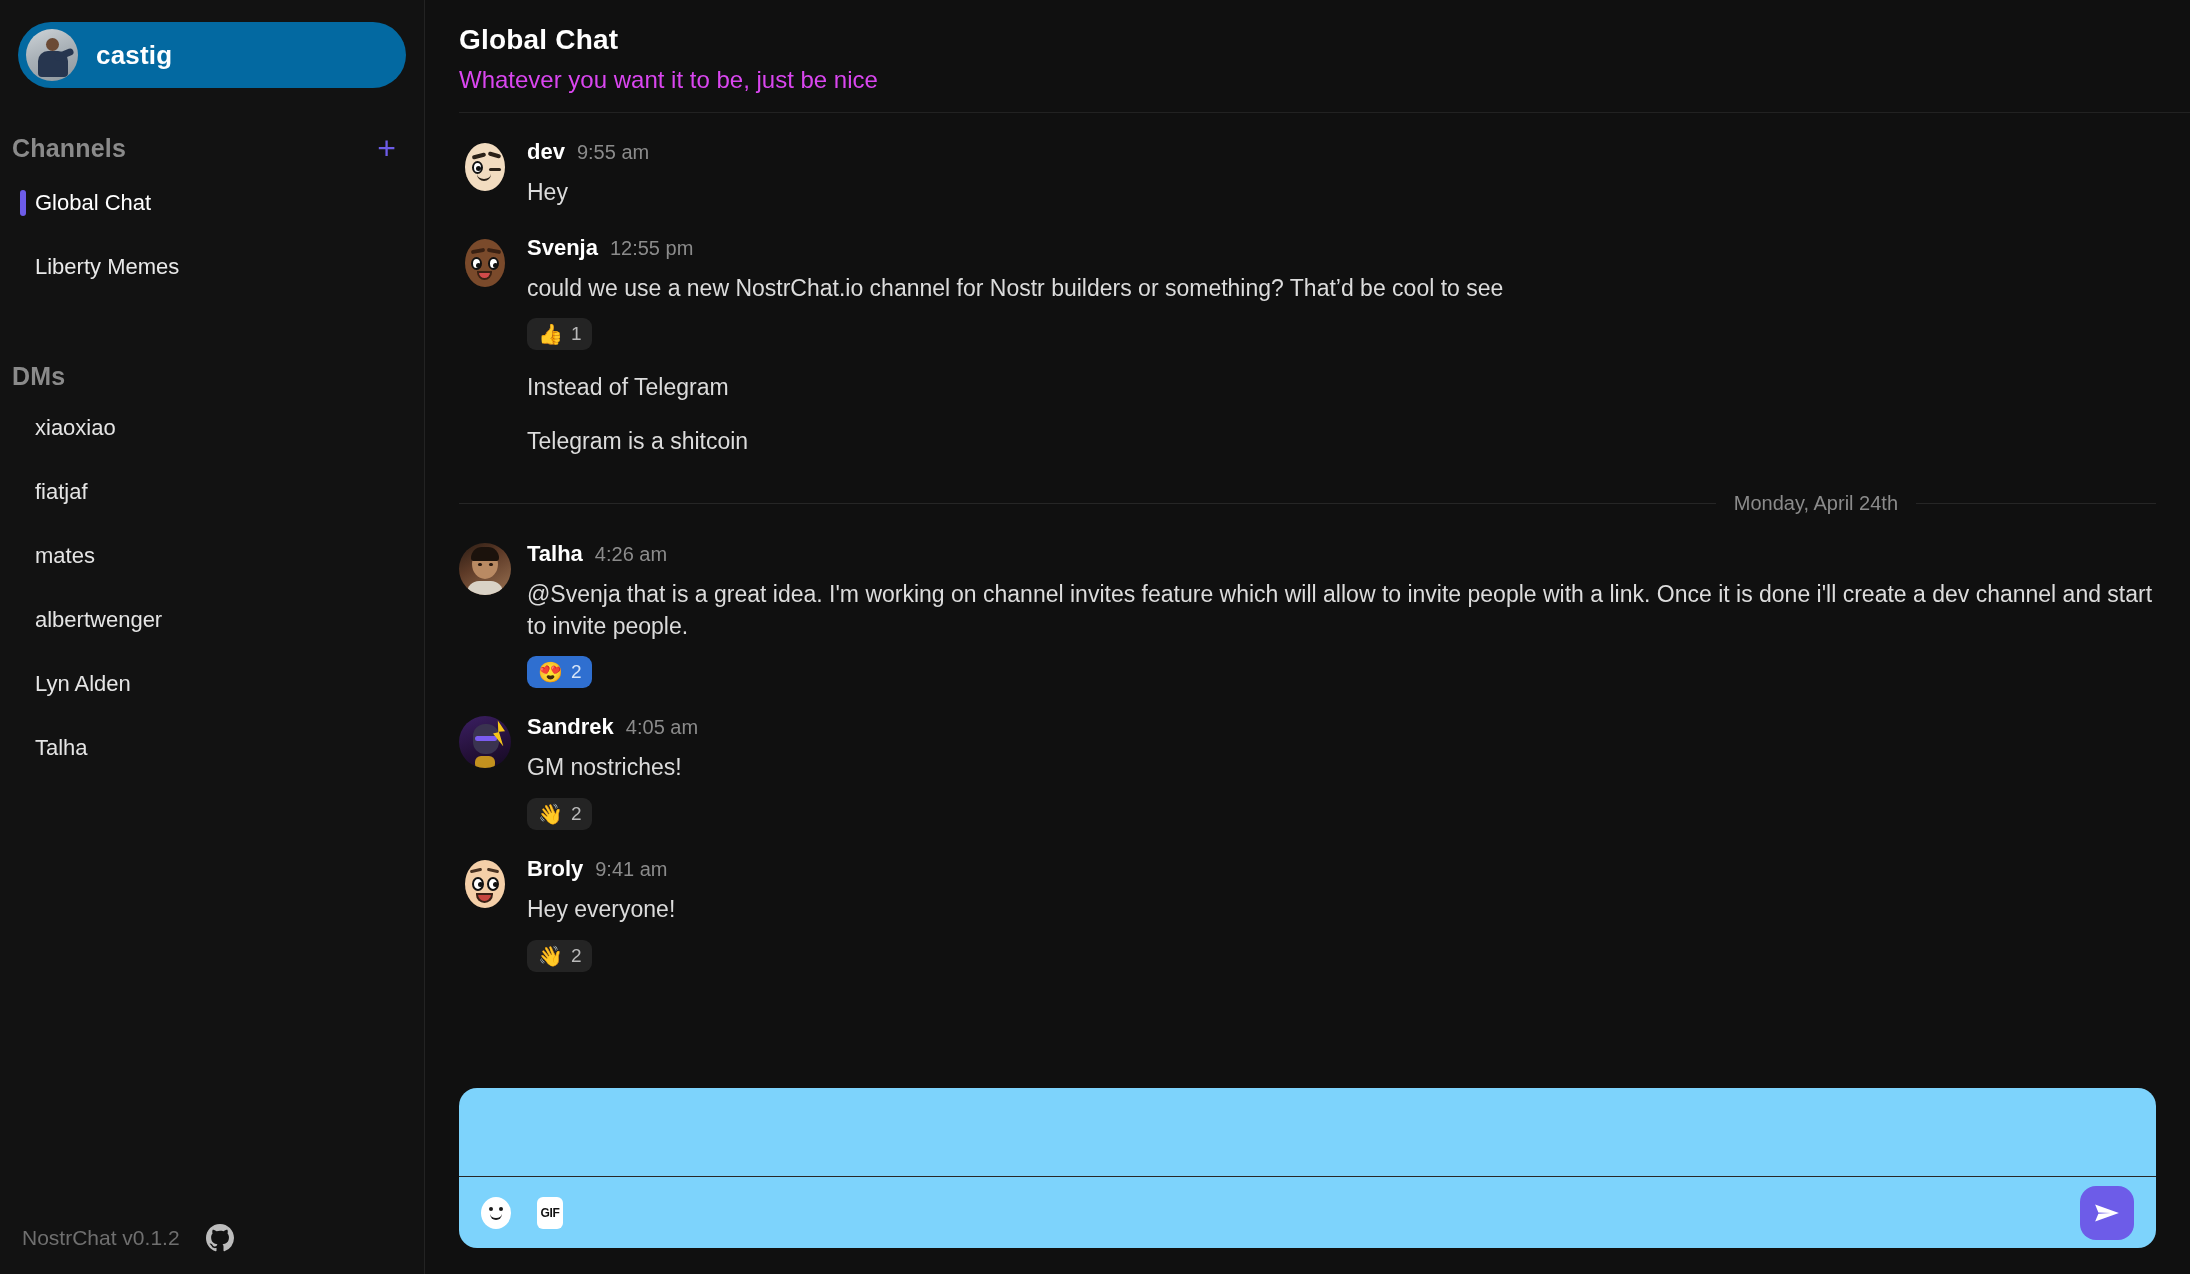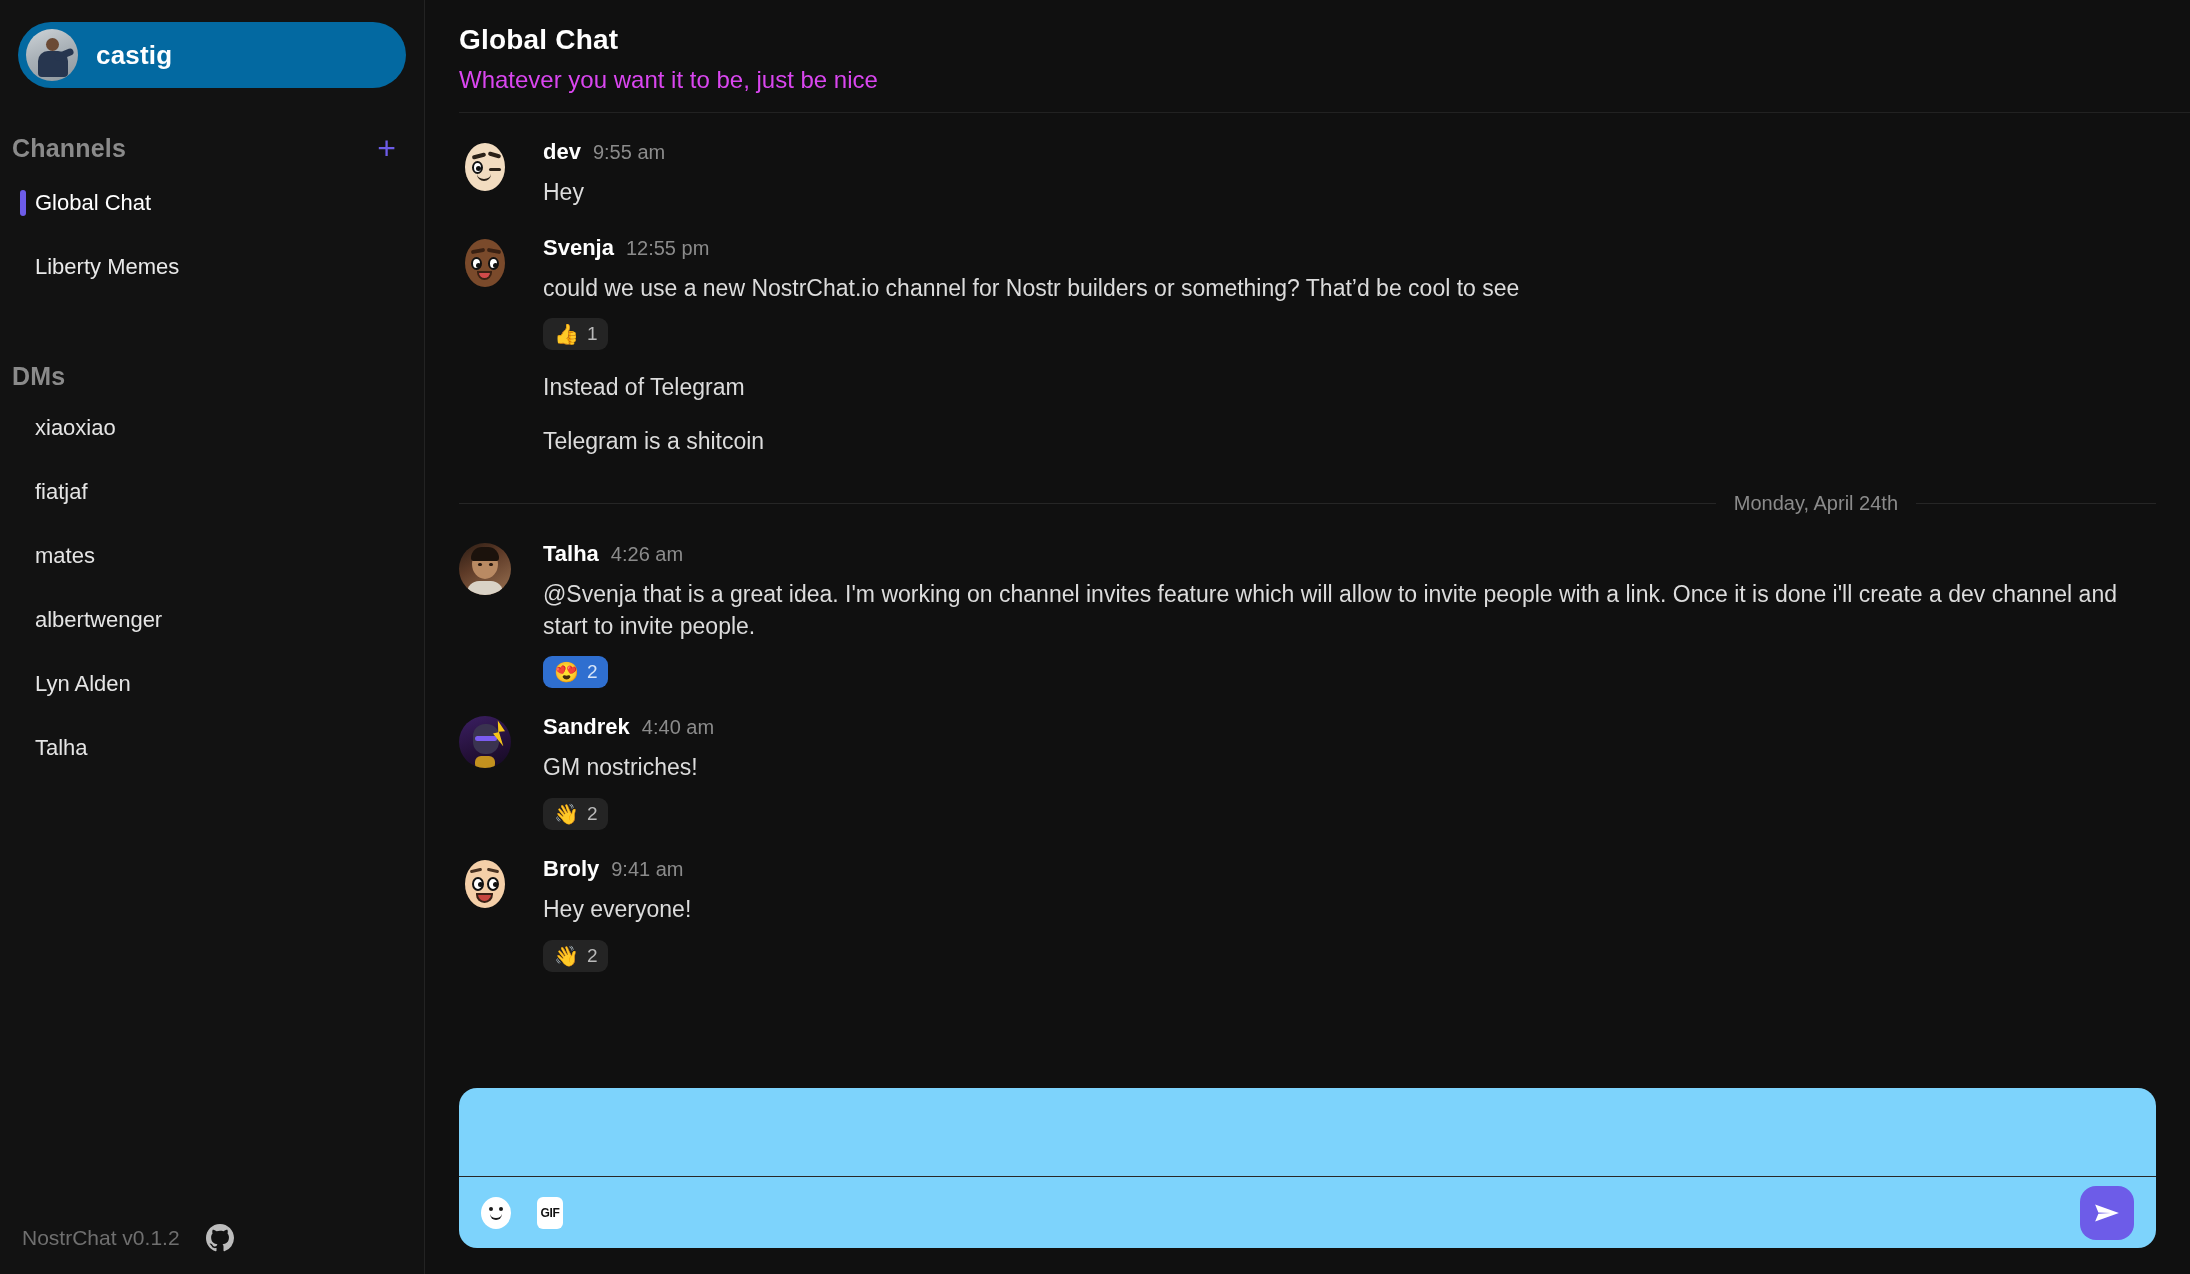--- a/index.html
+++ b/index.html
@@ -93,21 +93,21 @@
   .chan-sub { color:#d946ef; font-size:24px; margin-top:10px; }
   .header-rule { height:1px; background:#222222; margin-left:34px; }
 
   .messages { flex:1; overflow:hidden; padding:0 34px; }
 
   .msg { display:flex; padding-top:26px; }
   .msg-avatar {
     width:52px; height:52px; border-radius:50%;
     flex:0 0 52px; overflow:hidden; position:relative; margin-top:2px;
   }
-  .msg-body { margin-left:32px; flex:1; min-width:0; }
+  .msg-body { margin-left:16px; flex:1; min-width:0; }
   .msg-meta { display:flex; align-items:baseline; }
   .msg-author { color:#ffffff; font-size:22px; font-weight:700; }
   .msg-time { color:#8b8b8b; font-size:20px; margin-left:12px; }
   .msg-text { color:#dcdcdc; font-size:23px; line-height:1.38; margin-top:12px; }
   .msg-cont { margin-top:22px; }
 
   .reactions { display:flex; gap:10px; margin-top:14px; }
   .reaction {
     display:inline-flex; align-items:center; gap:8px;
     background:#242424; border-radius:9px;
@@ -335,21 +335,21 @@
         <div class="msg-avatar">
           <div style="position:absolute;inset:0;background:linear-gradient(160deg,#3b1f63 0%,#241038 60%,#140a22 100%);"></div>
           <div style="position:absolute;left:14px;top:8px;width:26px;height:30px;border-radius:12px;background:#3a3350;"></div>
           <div style="position:absolute;left:16px;top:20px;width:22px;height:5px;border-radius:3px;background:#7b5cf0;"></div>
           <div style="position:absolute;left:30px;top:4px;width:16px;height:26px;background:#f5c518;clip-path:polygon(55% 0,100% 42%,62% 44%,90% 100%,25% 50%,58% 46%);"></div>
           <div style="position:absolute;left:16px;top:40px;width:20px;height:14px;border-radius:6px;background:#e0a91c;opacity:.85;"></div>
         </div>
         <div class="msg-body">
           <div class="msg-meta">
             <span class="msg-author">Sandrek</span>
-            <span class="msg-time">4:40 am</span>
+            <span class="msg-time">4:05 am</span>
           </div>
           <div class="msg-text">GM nostriches!</div>
           <div class="reactions">
             <div class="reaction">
               <span class="emo">👋</span>
               <span class="cnt">2</span>
             </div>
           </div>
         </div>
       </div>

